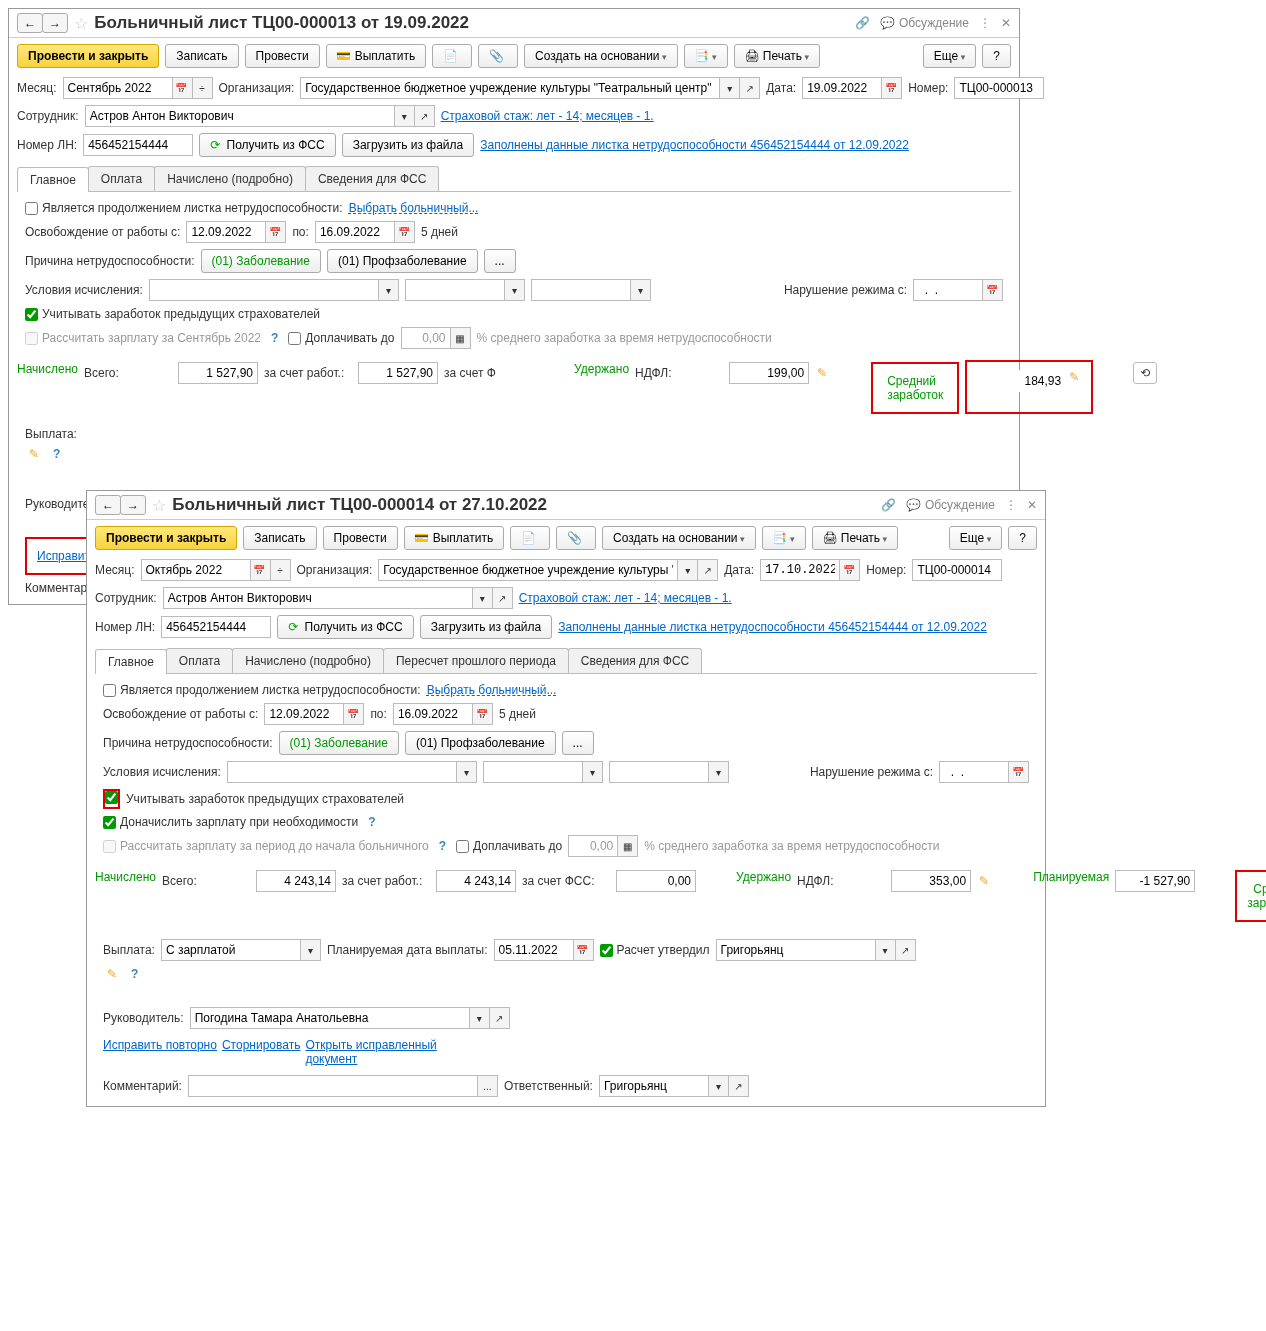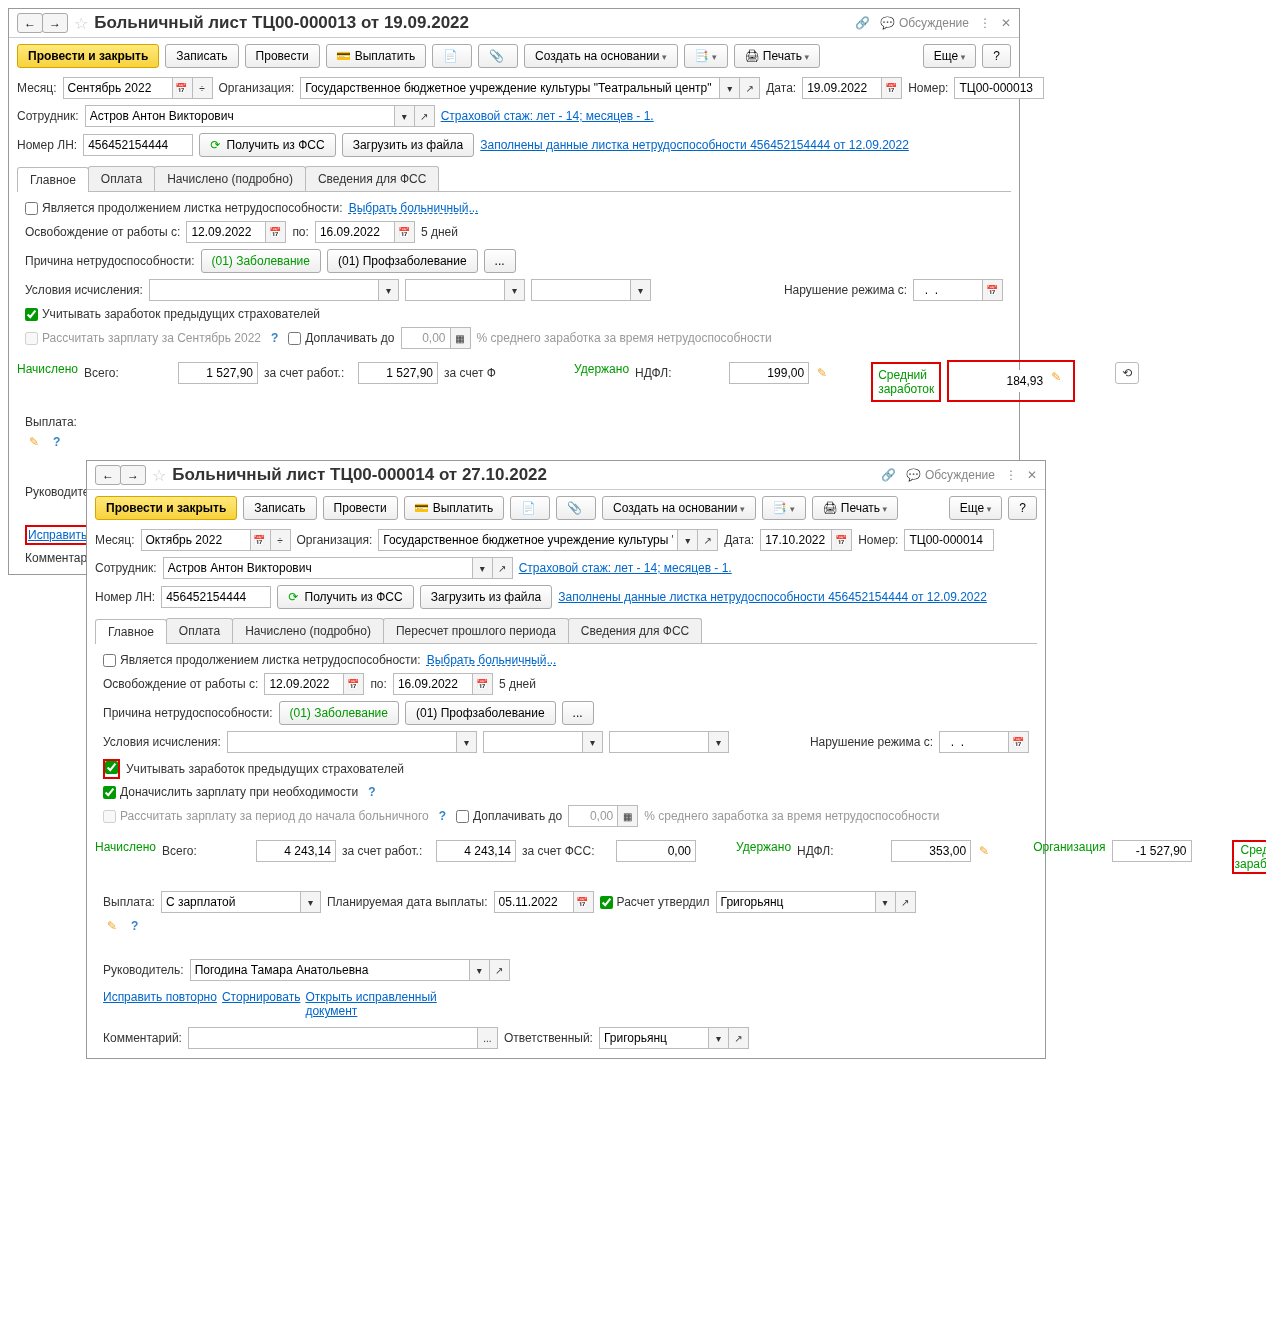--- a/index.html
+++ b/index.html
@@ -30,21 +30,21 @@
   .tab { border:1px solid #bbb; border-bottom:none; padding:5px 12px; background:#f1f1f1; margin-right:-1px; cursor:pointer; border-radius:3px 3px 0 0; }
   .tab.active { background:#fff; position:relative; top:1px; }
   .body { padding:6px 8px; }
   .chk { display:inline-flex; align-items:center; gap:4px; }
   .chk input { margin:0; }
   .green { color:#009900; }
   .green-check input { accent-color:#009900; }
   .muted { color:#999; }
   .num { text-align:right; }
   .pencil { color:#f0a020; cursor:pointer; padding:0 4px; font-size:12px; }
-  .hl-red { border:2px solid #e00000; padding:1px; }
+  .hl-red { border:2px solid #e00000; padding:10px; }
   .hl-yellow { border:2px solid #f0a020; border-radius:3px; padding:1px; }
   .sect-totals { display:flex; gap:40px; align-items:flex-start; margin-top:10px;}
   .tot-col { display:flex; flex-direction:row; gap:6px;}
   .tot-row { display:flex; align-items:center; gap:4px;}
   .tot-row .lbl { min-width:90px;}
   .help-q { color:#3484c6; cursor:pointer; font-weight:bold; padding:0 4px;}
   .footer-links { display:flex; gap:5px; padding:6px 8px;}
   .bi-doc::before{content:"📄";}
   .bi-print::before{content:"🖨";}
   .bi-clip::before{content:"📎";}
@@ -295,21 +295,21 @@
       <span class="open-ico">÷</span>
     </span>
     <span class="lbl">Организация:</span>
     <span class="select-grp">
       <input class="inp" style="width: 300px;" value="Государственное бюджетное учреждение культуры &quot;Театральн">
       <span class="drop-ico">▾</span>
       <span class="open-ico">↗</span>
     </span>
     <span class="lbl">Дата:</span>
     <span class="select-grp">
-      <input class="inp" style="width: 72px;" value="17.10.2022">
+      <input class="inp" style="width: 80px; font-family: Liberation Mono, monospace;" value="17.10.2022">
       <span class="date-ico">📅</span>
     </span>
     <span class="lbl">Номер:</span>
     <input class="inp" style="width: 90px;" value="ТЦ00-000014">
   </div>
 
   <div class="row">
     <span class="lbl">Сотрудник:</span>
     <span class="select-grp">
       <input class="inp" style="width: 310px;" value="Астров Антон Викторович">
@@ -431,21 +431,21 @@
       </div>
       <div class="tot-col">
         <span class="green">Удержано</span>
         <div class="tot-row">
             <span class="lbl">НДФЛ:</span>
           <input class="inp num" style="width: 80px;" value="353,00">
           <span class="pencil">✎</span>
           </div>
       </div>
       <div class="tot-col">
-        <span class="green">Организация</span>
+        <span class="green">Планируемая</span>
         <div class="tot-row">
           <input class="inp num" style="width: 80px;" value="-1 527,90">
           </div>
       </div>
       <div class="tot-col">
         <span class="hl-red" style="display:inline-block"><span class="green" style="padding:0 6px">Средний заработок</span></span>
         <span class="hl-red" style="display:inline-flex;margin-top:-2px">
           <input class="inp num" style="width: 90px; border: none;" value="1 414,38">
           <span class="pencil">✎</span>
         </span>

